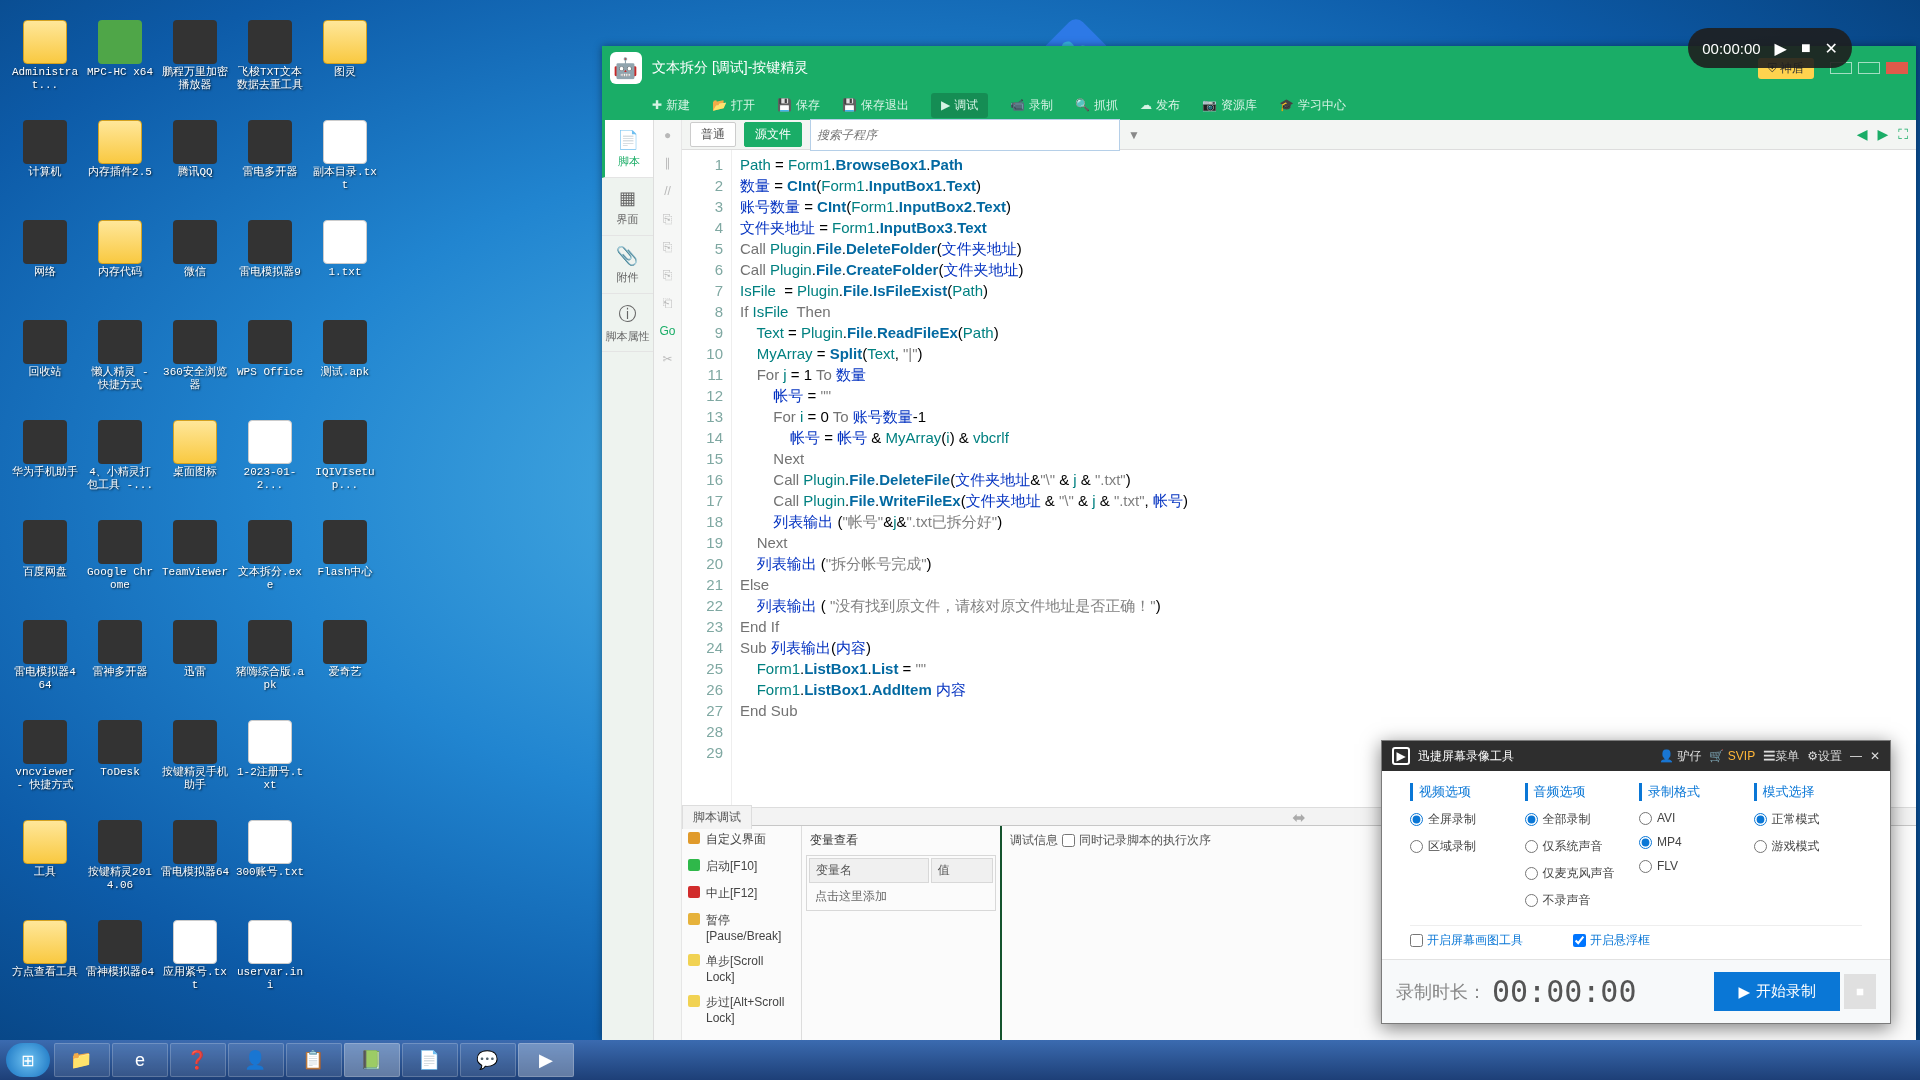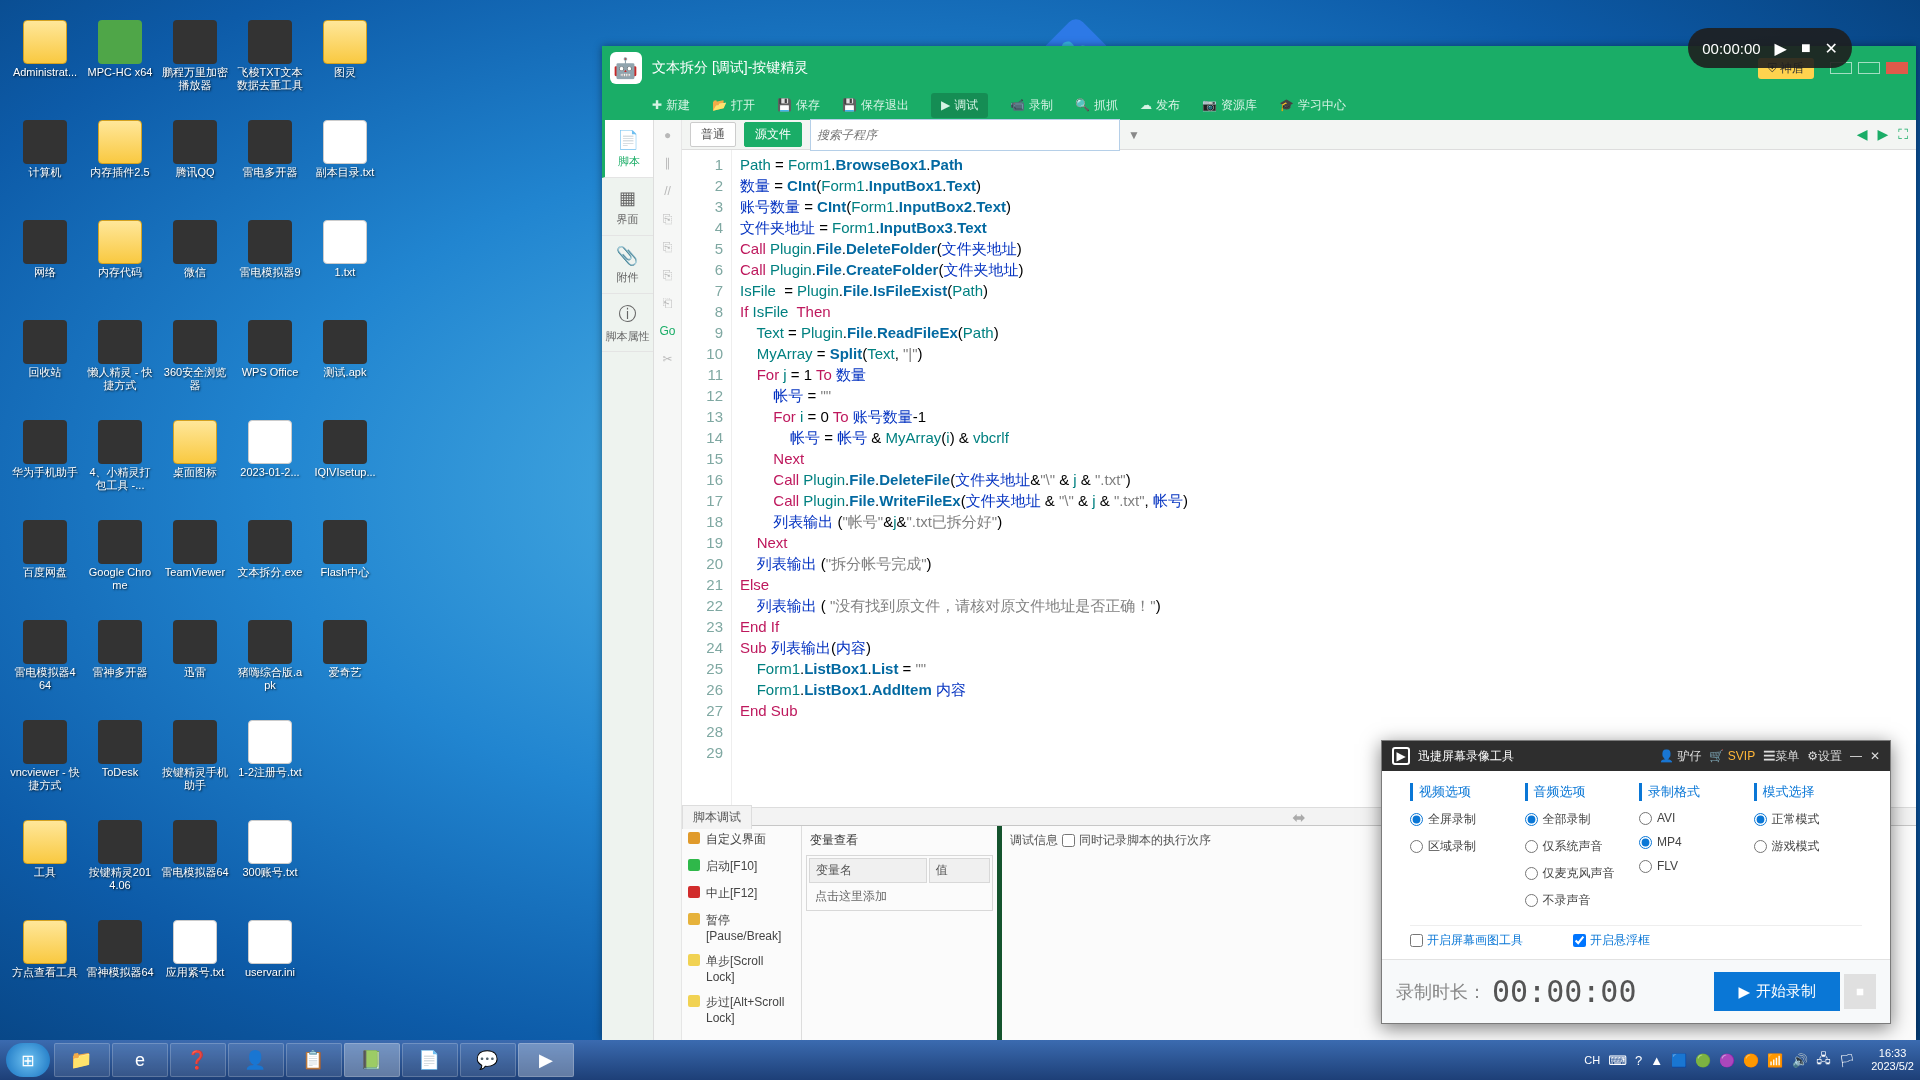--- a/index.html
+++ b/index.html
@@ -6,21 +6,21 @@
 body{width:1920px;height:1080px;overflow:hidden;background:radial-gradient(ellipse at 45% 45%,#4fb4e6 0%,#2185d0 40%,#0d5ba8 70%,#053a72 100%);position:relative;}
 
 
 .desktop{position:absolute;top:0;left:0;width:100%;height:calc(100% - 40px);}
 .icon{position:absolute;width:70px;text-align:center;color:#fff;font-size:11px;text-shadow:1px 1px 2px rgba(0,0,0,0.8);cursor:pointer;}
 .icon .thumb{width:44px;height:44px;margin:0 auto 2px;border-radius:4px;display:flex;align-items:center;justify-content:center;font-size:26px;}
 .icon .folder{background:linear-gradient(#ffe79a,#f9c941);border:1px solid #d4a220;}
 .icon .vid{background:#4fa648;color:#fff;}
 .icon .txt{background:#fff;border:1px solid #ccc;color:#555;font-size:10px;line-height:1.1;}
 .icon .app{background:#333;color:#fff;}
-.icon span{display:block;word-break:break-all;line-height:1.2;}
+.icon span{display:block;word-break:break-all;line-height:1.2;font-family:Liberation Mono, monospace;}
 
 
 .ide{position:absolute;top:46px;left:602px;right:4px;bottom:40px;background:#fff;display:flex;flex-direction:column;box-shadow:0 0 8px rgba(0,0,0,0.4);}
 .ide-titlebar{background:#1aad67;height:44px;display:flex;align-items:center;color:#fff;padding:0 8px;font-size:14px;}
 .ide-logo{width:32px;height:32px;background:#fff;border-radius:6px;margin-right:10px;display:flex;align-items:center;justify-content:center;color:#1aad67;font-size:20px;}
 .ide-titlebar .spacer{flex:1;}
 .ide-titlebar .winbtn{width:22px;height:12px;margin-left:6px;cursor:pointer;border:1px solid rgba(255,255,255,0.6);display:inline-block;}
 .shield{background:#ffd34e;color:#333;padding:2px 10px;border-radius:3px;font-size:12px;margin-right:10px;}
 .ide-toolbar{background:#1aad67;height:30px;display:flex;align-items:center;color:#d5f3e4;font-size:12px;padding-left:50px;}
 .ide-toolbar .tb{margin-right:22px;display:flex;align-items:center;gap:4px;cursor:pointer;}
@@ -38,35 +38,35 @@
 .editor-bar{height:30px;background:#f3f5f3;border-bottom:1px solid #ddd;display:flex;align-items:center;padding:0 8px;gap:8px;font-size:12px;}
 .tab-btn{padding:3px 10px;border:1px solid #ccc;background:#fff;border-radius:2px;cursor:pointer;color:#555;}
 .tab-btn.active{background:#1aad67;color:#fff;border-color:#1aad67;}
 .search{flex:0 0 310px;height:32px;border:1px solid #b5cfe8;background:#fff;padding:0 6px;font-size:12px;color:#2a6ec5;font-style:italic;}
 .nav-arr{margin-left:auto;color:#1aad67;font-size:14px;display:flex;gap:10px;}
 
 .code{flex:1;display:flex;overflow:hidden;font-family:Consolas,monospace;font-size:15px;line-height:21px;}
 .lineno{width:50px;background:#fff;color:#7fa8a2;text-align:right;padding:4px 8px 4px 0;border-right:1px solid #eee;}
 .lineno div{height:21px;}
 .src{flex:1;padding:4px 8px;white-space:pre;overflow:auto;}
-.k{color:#be185d;} .fn{color:#0369a1;font-weight:bold;} .s{color:#808080;} .id{color:#008080;} .cn{color:#0533c1;text-align:right;}
+.k{color:#737373;} .fn{color:#0369a1;font-weight:bold;} .s{color:#808080;} .id{color:#008080;} .cn{color:#0533c1;text-align:right;}
 
 .dbg-panel{height:215px;border-top:1px solid #c7c7c7;display:flex;background:#fbfbfb;}
 .dbg-title{position:absolute;margin-top:-20px;font-size:12px;padding:3px 10px;color:#555;background:#f3f3f3;border:1px solid #ddd;border-bottom:none;}
 .dbg-left{width:120px;border-right:1px solid #ddd;}
 .exec-list{font-size:12px;color:#444;}
 .exec-list div{padding:5px 8px 5px 24px;cursor:pointer;position:relative;}
 .exec-list div::before{content:'';position:absolute;left:6px;top:6px;width:12px;height:12px;border-radius:2px;}
 .exec-list .p1::before{background:#e09a2b;}
 .exec-list .p2::before{background:#2fb84a;}
 .exec-list .p3::before{background:#d12c2c;}
 .exec-list .p4::before{background:#e6b23b;}
 .exec-list .p5::before{background:#f1d253;}
 .exec-list .p6::before{background:#f1d253;}
-.dbg-mid{flex:0 0 200px;border-right:5px solid #14532d;font-size:12px;}
+.dbg-mid{flex:0 0 200px;border-right:2px solid #14532d;font-size:12px;}
 .dbg-mid .hd{font-size:12px;padding:6px 8px;color:#333;}
 .tbl{border:1px solid #d8d8d8;margin:0 4px;font-size:12px;}
 .tbl th{background:#f0f0f0;padding:3px 6px;text-align:left;font-weight:normal;color:#555;border:1px solid #d8d8d8;}
 .tbl td{padding:3px 6px;color:#666;}
 .dbg-right{flex:1;font-size:12px;padding:6px 8px;}
 .dbg-right label{display:flex;align-items:center;gap:4px;color:#555;}
 
 
 .rec{position:absolute;right:29px;bottom:56px;width:510px;background:#fff;border:1px solid #7b7b7b;box-shadow:0 4px 18px rgba(0,0,0,0.5);font-size:12px;}
 .rec-title{background:#2e2e2e;color:#fff;height:30px;display:flex;align-items:center;padding:0 10px;gap:8px;}
@@ -580,31 +580,13 @@
   <div class="start">⊞</div>
   <div class="tb-item">📁</div>
   <div class="tb-item">e</div>
   <div class="tb-item">❓</div>
   <div class="tb-item">👤</div>
   <div class="tb-item">📋</div>
   <div class="tb-item active">📗</div>
   <div class="tb-item">📄</div>
   <div class="tb-item">💬</div>
   <div class="tb-item active">▶</div>
-  <div class="tray">
-    <span>CH</span>
-    <span class="ic">⌨</span>
-    <span class="ic">?</span>
-    <span class="ic">▲</span>
-    <span class="ic">🟦</span>
-    <span class="ic">🟢</span>
-    <span class="ic">🟣</span>
-    <span class="ic">🟠</span>
-    <span class="ic">📶</span>
-    <span class="ic">🔊</span>
-    <span class="ic">🖧</span>
-    <span class="ic">🏳</span>
-    <div class="clock">
-      <div>16:33</div>
-      <div>2023/5/2</div>
-    </div>
-  </div>
 </div>
 
 </body></html>

